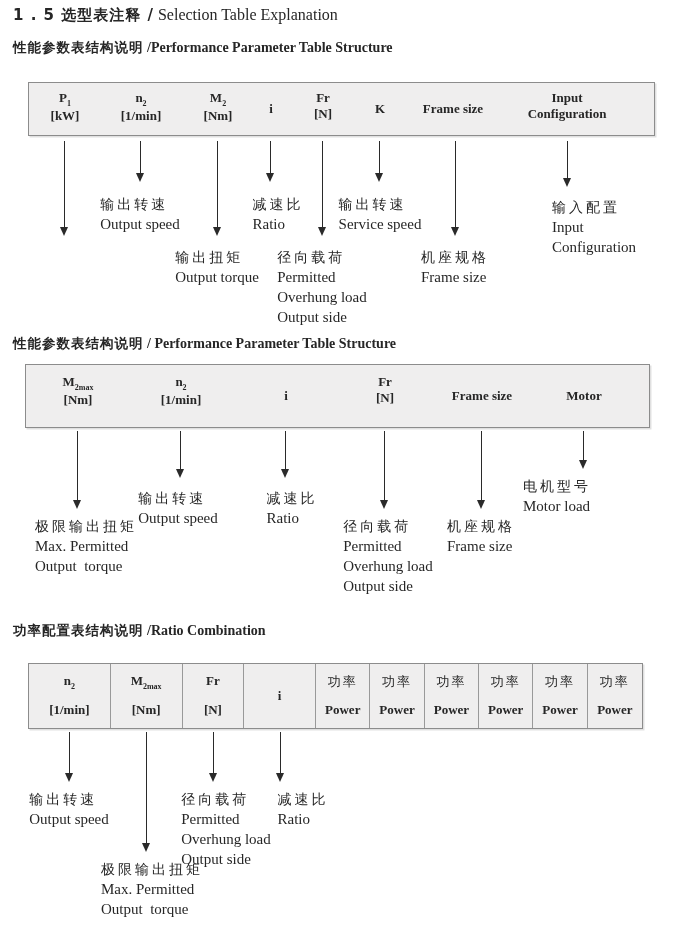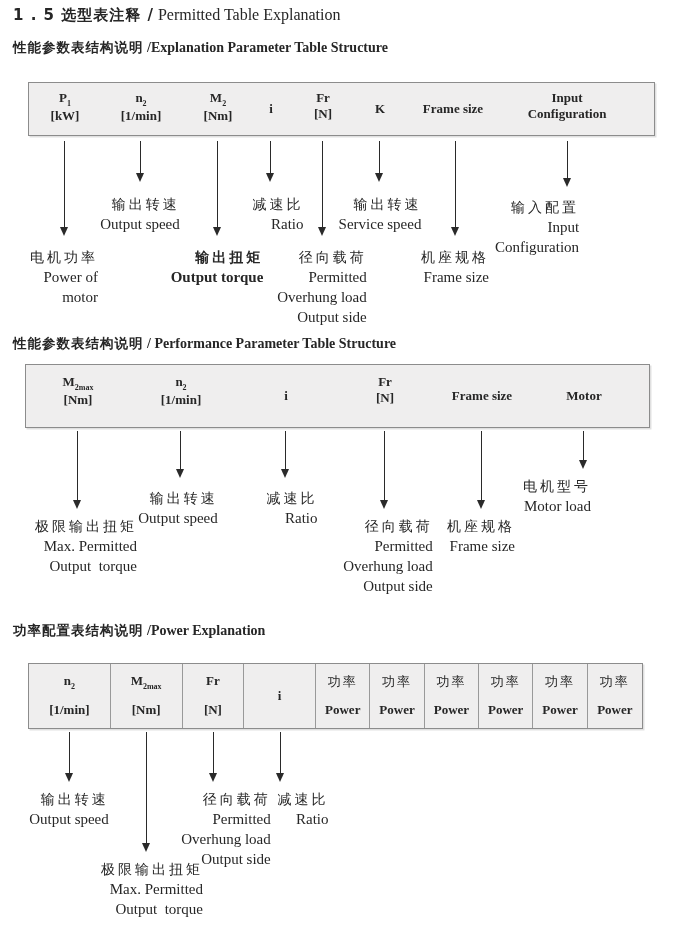--- a/index.html
+++ b/index.html
@@ -32,36 +32,36 @@
             font-size:13px;white-space:nowrap;}
   .t3 .cell:last-child{border-right:none;}
   .t3 .cell.single{justify-content:center;}
   .t3 .zh-line{font-family:"DejaVu Sans",sans-serif;font-weight:normal;font-size:13px;letter-spacing:2px;}
 
   .arrow{position:absolute;width:1px;background:#2a2a2a;}
   .arrow::after{content:"";position:absolute;left:-4px;bottom:-8px;width:0;height:0;
                 border-left:4.5px solid transparent;border-right:4.5px solid transparent;
                 border-top:9px solid #2a2a2a;}
 
-  .callout{position:absolute;transform:translateX(-50%);text-align:right;}
+  .callout{position:absolute;transform:translateX(-50%);text-align:left;}
   .callout .zh{font-family:"DejaVu Sans",sans-serif;font-size:14px;line-height:20px;
                letter-spacing:3px;white-space:pre;}
   .callout .en{font-family:"Liberation Serif",serif;font-size:15px;line-height:20px;white-space:pre;}
 </style>
 </head>
 <body>
 
 <div class="page">
 
   <div class="doc-title">
-    <span class="t-zh">1 . 5 选型表注释 /</span><span class="t-en"> Permitted Table Explanation</span>
+    <span class="t-zh">1 . 5 选型表注释 /</span><span class="t-en"> Selection Table Explanation</span>
   </div>
 
   <div class="sec-heading" style="top:38px;">
-    <span class="h-zh">性能参数表结构说明</span><span class="h-en"> /Explanation Parameter Table Structure</span>
+    <span class="h-zh">性能参数表结构说明</span><span class="h-en"> /Performance Parameter Table Structure</span>
   </div>
 
   <div class="tbox" style="left:28px;top:82px;width:627px;height:54px;">
     <div class="col" style="left:36px;">
       <span class="sym"><span>P</span><sub>1</sub></span>
       <span class="unit">[kW]</span>
     </div>
     <div class="col" style="left:112px;">
       <span class="sym"><span>n</span><sub>2</sub></span>
       <span class="unit">[1/min]</span>
@@ -91,30 +91,25 @@
 
   <div class="arrow" style="left:64px;top:141px;height:87px;"></div>
   <div class="arrow" style="left:140px;top:141px;height:33px;"></div>
   <div class="arrow" style="left:217px;top:141px;height:87px;"></div>
   <div class="arrow" style="left:270px;top:141px;height:33px;"></div>
   <div class="arrow" style="left:322px;top:141px;height:87px;"></div>
   <div class="arrow" style="left:379px;top:141px;height:33px;"></div>
   <div class="arrow" style="left:455px;top:141px;height:87px;"></div>
   <div class="arrow" style="left:567px;top:141px;height:38px;"></div>
 
-  <div class="callout" style="left:64px;top:247px;">
-    <div class="zh">电机功率</div>
-    <div class="en">Power of</div>
-    <div class="en">motor</div>
-  </div>
   <div class="callout" style="left:140px;top:194px;">
     <div class="zh">输出转速</div>
     <div class="en">Output speed</div>
   </div>
-  <div class="callout" style="left:217px;top:247px;font-weight:bold;">
+  <div class="callout" style="left:217px;top:247px;">
     <div class="zh">输出扭矩</div>
     <div class="en">Output torque</div>
   </div>
   <div class="callout" style="left:278px;top:194px;">
     <div class="zh">减速比</div>
     <div class="en">Ratio</div>
   </div>
   <div class="callout" style="left:322px;top:247px;">
     <div class="zh">径向载荷</div>
     <div class="en">Permitted</div>
@@ -122,21 +117,21 @@
     <div class="en">Output side</div>
   </div>
   <div class="callout" style="left:380px;top:194px;">
     <div class="zh">输出转速</div>
     <div class="en">Service speed</div>
   </div>
   <div class="callout" style="left:455px;top:247px;">
     <div class="zh">机座规格</div>
     <div class="en">Frame size</div>
   </div>
-  <div class="callout" style="left:537px;top:197px;">
+  <div class="callout" style="left:594px;top:197px;">
     <div class="zh">输入配置</div>
     <div class="en">Input</div>
     <div class="en">Configuration</div>
   </div>
 
   <div class="sec-heading" style="top:334px;text-align:center;">
     <span class="h-zh">性能参数表结构说明</span><span class="h-en"> / Performance Parameter Table Structure</span>
   </div>
 
   <div class="tbox" style="left:25px;top:364px;width:625px;height:64px;">
@@ -192,21 +187,21 @@
   <div class="callout" style="left:481px;top:516px;">
     <div class="zh">机座规格</div>
     <div class="en">Frame size</div>
   </div>
   <div class="callout" style="left:557px;top:476px;">
     <div class="zh">电机型号</div>
     <div class="en">Motor load</div>
   </div>
 
   <div class="sec-heading" style="top:621px;">
-    <span class="h-zh">功率配置表结构说明</span><span class="h-en"> /Power Explanation</span>
+    <span class="h-zh">功率配置表结构说明</span><span class="h-en"> /Ratio Combination</span>
   </div>
 
   <div class="t3">
     <div class="cell" style="width:82px;">
       <span class="sym"><span>n</span><sub>2</sub></span>
       <span class="unit">[1/min]</span>
     </div>
     <div class="cell" style="width:72px;">
       <span class="sym"><span>M</span><sub>2max</sub></span>
       <span class="unit">[Nm]</span>

